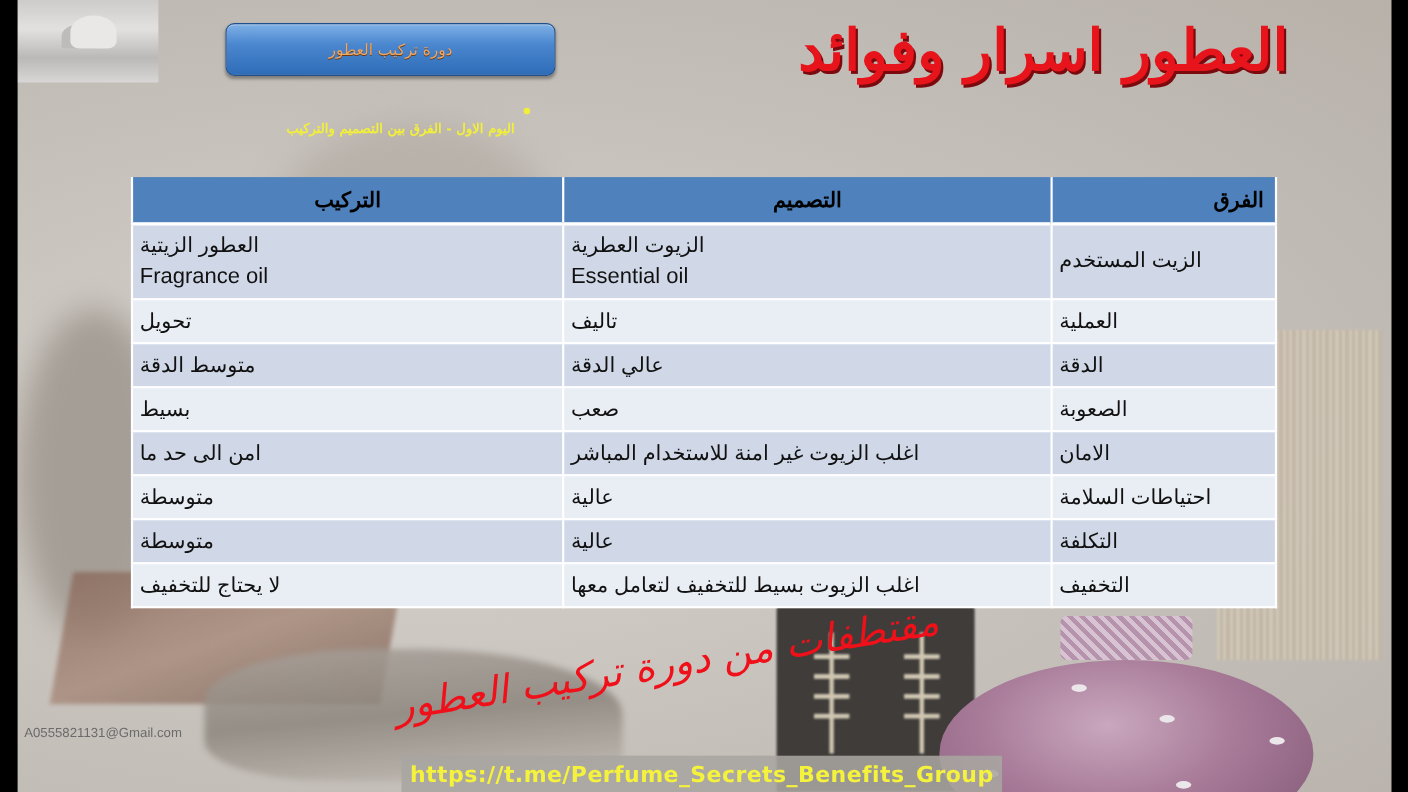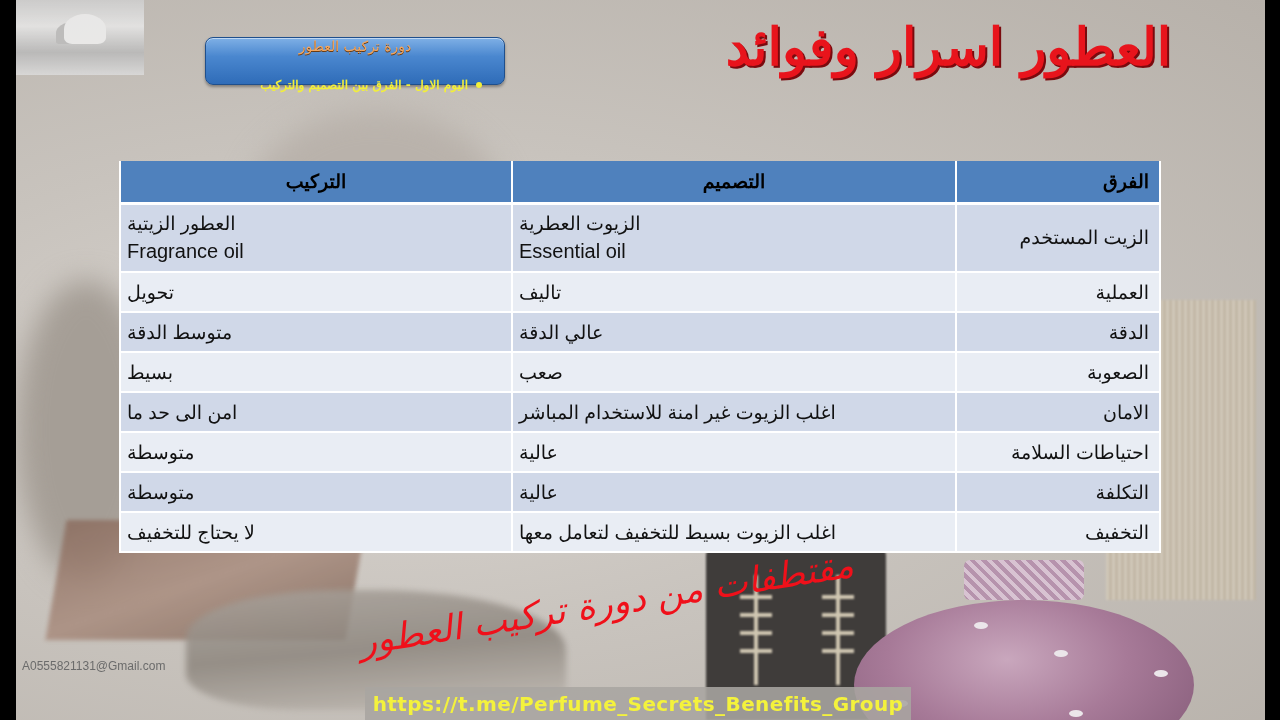--- a/index.html
+++ b/index.html
@@ -17,34 +17,34 @@
   .bg-jar .leaf::before, .bg-jar .leaf::after { content:""; position:absolute; left:-14px; width:32px; height:4px; background:#cfc6b1; top:20px; box-shadow:0 18px 0 #cfc6b1, 0 36px 0 #cfc6b1, 0 54px 0 #cfc6b1; }
   .bg-bottle { position:absolute; left:838px; top:600px; width:340px; height:170px; border-radius:50%;
     background: radial-gradient(ellipse at 45% 35%, #c9a7bd 0%, #a77a98 45%, #7e5572 100%); }
   .bg-bottle .neck { position:absolute; left:110px; top:-40px; width:120px; height:40px; background:repeating-linear-gradient(45deg,#b693ad 0 4px,#d8c3d2 4px 8px); border-radius:6px; }
   .bg-bottle .dot { position:absolute; width:14px; height:7px; border-radius:50%; background:#ebe6ea; }
   .bg-basket { position:absolute; left:1090px; top:300px; width:150px; height:300px; background:repeating-linear-gradient(90deg,#d6ccba 0 3px,#c2b6a1 3px 6px); filter:blur(1px); opacity:.75; }
 
   .course-button { position:absolute; left:189px; top:21px; width:298px; height:46px; border-radius:8px;
     background:linear-gradient(180deg,#7fb0e6 0%,#4a87cf 40%,#2f6cb8 100%); border:1px solid #1f4f8c;
     box-shadow: 0 2px 3px rgba(0,0,0,.35), inset 0 1px 0 rgba(255,255,255,.5);
-    display:flex; align-items:flex-start; justify-content:center; cursor:pointer;margin-top:16px; }
+    display:flex; align-items:center; justify-content:center; cursor:pointer; }
   .course-button span { color:#f2a65f; font-size:14px; font-family:"DejaVu Serif", serif; text-shadow:0 1px 0 #6a3a10; }
   .subtitle { position:absolute; left:226px; top:78px; width:240px; display:flex; direction:rtl; align-items:center; gap:8px; }
   .subtitle .bullet { width:6px; height:6px; border-radius:50%; background:#f2ef3a; }
-  .subtitle span { color:#f2ef3a; font-size:12px; font-weight:bold; font-family:"DejaVu Serif", serif; }
+  .subtitle span { color:#f2ef3a; font-size:12px; font-weight:bold; font-family:"DejaVu Serif", serif;margin-top:32px; }
   .main-title { position:absolute; left:630px; top:12px; width:605px; height:70px; direction:rtl; text-align:center;
     font-size:52px; font-weight:bold; color:#e8141c; font-family:"DejaVu Serif", serif; letter-spacing:2px;
     text-shadow: 2px 2px 0 #7a0a0e; line-height:70px; }
 
   table.compare { position:absolute; left:103px; top:161px; width:1042px; border-collapse:collapse; direction:rtl;
     font-family:"Liberation Sans", sans-serif; font-size:19px; color:#111; }
   table.compare th { background:#4f81bd; color:#000000; font-weight:bold; height:39px; font-size:19px; border-left:2px solid #fff; border-right:2px solid #fff; border-bottom:3px solid #fff; }
   table.compare td { height:38px; border:2px solid #fff; text-align:left; padding:0 6px; }
-  table.compare td.first { text-align:right; padding-right:10px; width:186px; }
+  table.compare td.first { padding-right:10px; width:186px; }
   table.compare th.first { text-align:right; padding-right:10px; }
   table.compare td.mid, table.compare th.mid { width:430px; }
   table.compare tr.odd td { background:#d0d8e8; }
   table.compare tr.even td { background:#e9edf4; }
   table.compare tr.tall td { height:66px; line-height:1.45; }
   .en { display:block; direction:ltr; font-size:20px; }
 
   .signature { position:absolute; left:350px; top:582px; width:490px; direction:rtl; color:#f0101a; font-size:36px; font-style:italic; font-family:"DejaVu Serif", serif; transform:rotate(-9deg); transform-origin:center; text-align:center; white-space:nowrap; }
   .link-bar { position:absolute; left:349px; top:687px; width:546px; height:33px; background:rgba(168,165,160,.88); display:flex; align-items:center; justify-content:center; }
   .link-bar a { color:#f4f23c; font-weight:bold; font-size:20px; font-family:"DejaVu Sans", sans-serif; text-decoration:none; letter-spacing:.4px; }

